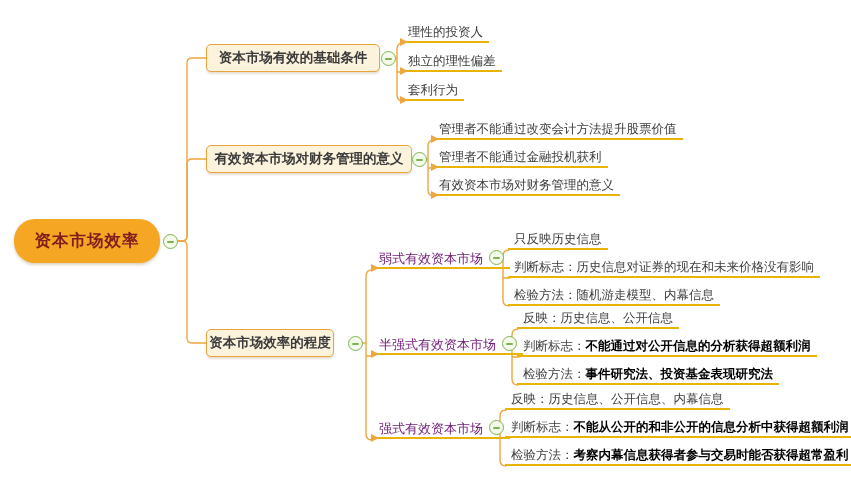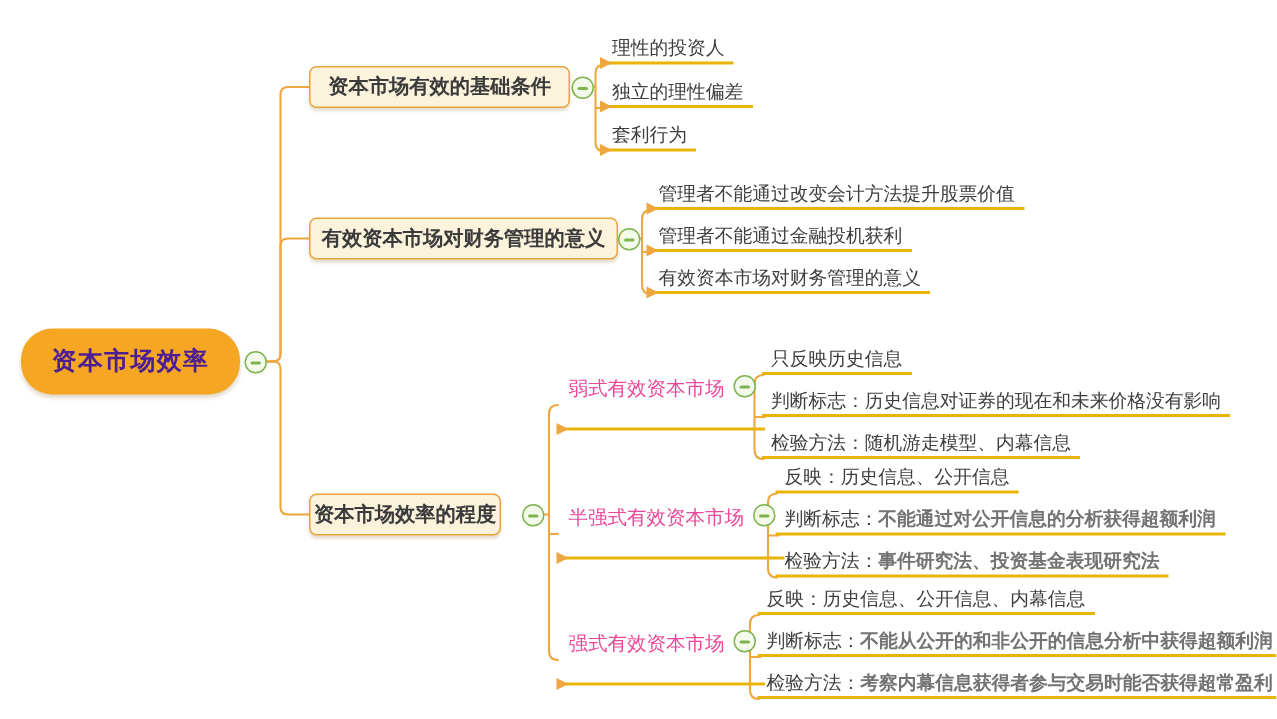--- a/index.html
+++ b/index.html
@@ -6,39 +6,39 @@
   .canvas{
     position:relative;width:851px;height:479px;overflow:hidden;background:#ffffff;
     font-family:"Liberation Sans","DejaVu Sans",sans-serif;
   }
   .canvas svg{position:absolute;left:0;top:0;}
   
   .root{
     position:absolute;width:146px;height:44px;
     background:#F5A623;border-radius:21px;
     display:flex;align-items:center;justify-content:center;
-    color:#4c1d95;font-weight:bold;font-size:16.5px;letter-spacing:1px;
+    color:#7f1d1d;font-weight:bold;font-size:16.5px;letter-spacing:1px;
     box-shadow:0 2px 3px rgba(120,80,0,.25);
   }
   
   .box{
     position:absolute;height:28px;padding:0 20px;box-sizing:border-box;
     background:#FCF3DD;border:1px solid #E9A43D;border-radius:5px;
     display:flex;align-items:center;justify-content:center;
     color:#3B3B3B;font-weight:bold;font-size:13.5px;white-space:nowrap;
     box-shadow:0 2px 2px rgba(120,80,0,.18);
   }
   
   .leaf{
     position:absolute;white-space:nowrap;
     font-size:12.5px;line-height:16px;color:#3D3D3D;
     padding:0 6px 1px 6px;border-bottom:2px solid #eab308;
   }
-  .lvl3{font-size:13px;padding-bottom:18px;color:#ec4899;}
-  .bd{font-weight:bold;color:#737373;}
+  .lvl3{font-size:13px;padding-bottom:0;color:#701a75;}
+  .bd{font-weight:bold;color:#000000;}
   
   .ar::before{
     content:'';position:absolute;left:-2px;bottom:-5px;width:0;height:0;
     border-top:4px solid transparent;border-bottom:4px solid transparent;
     border-left:8px solid #F0A63E;
   }
   
   .ci{
     position:absolute;width:13px;height:13px;border-radius:50%;
     border:1px solid #7FB34E;background:#F3FAEC;box-sizing:content-box;

